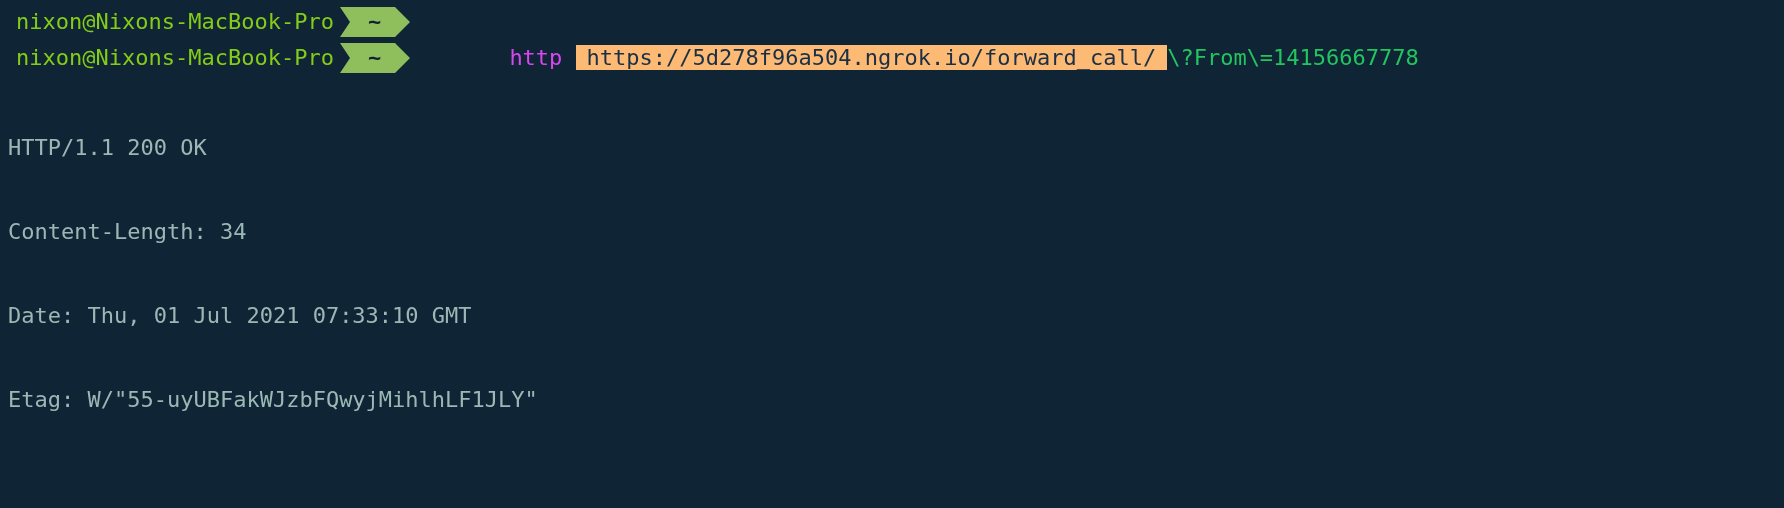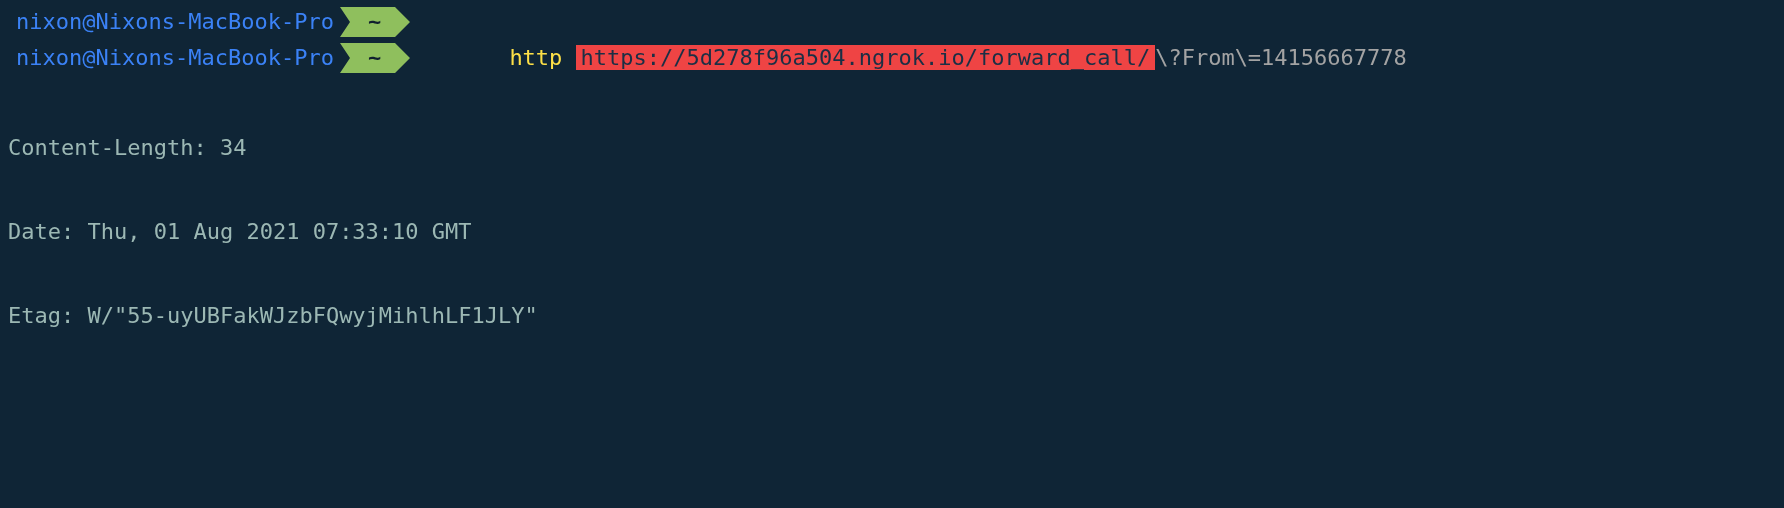--- a/index.html
+++ b/index.html
@@ -21,47 +21,47 @@
     padding: 0 4px;
   }
   .prompt-row {
     display: flex;
     align-items: center;
     height: 36px;
     padding: 0 0 0 16px;
     white-space: pre;
   }
   .prompt-user {
-    color: #3b82f6;
+    color: #84cc16;
   }
   .chevron-seg {
     display: inline-flex;
     align-items: center;
     position: relative;
     margin-left: 6px;
   }
   .chevron-seg svg { display: block; }
   .tilde-label {
     position: absolute;
     left: 28px;
     top: 50%;
     transform: translateY(-50%);
     color: #10202e;
     font-weight: 600;
   }
   .cmd {
     margin-left: 10px;
   }
-  .cmd .http-word { color: #fde047; }
+  .cmd .http-word { color: #d946ef; }
   .cmd .url-sel {
     color: #1a2f45;
-    background: #ef4444;
-    padding: 0 5px;
+    background: #fdba74;
+    padding: 0 11px;
   }
-  .cmd .url-tail { color: #a3a3a3; }
+  .cmd .url-tail { color: #22c55e; }
 
   .headers {
     padding: 2px 4px 0 4px;
     color: #9cb8b4;
     white-space: pre;
   }
 </style>
 </head>
 <body>
 
@@ -84,19 +84,20 @@
         <polygon points="0,0 10,15 0,30 55,30 70,15 55,0" fill="#8fbf5d"></polygon>
       </svg>
       <span class="tilde-label">~</span>
     </span>
     <span class="cmd">
       <span class="http-word">http</span><span> </span><span class="url-sel">https://5d278f96a504.ngrok.io/forward_call/</span><span class="url-tail">\?From\=14156667778</span>
     </span>
   </div>
 
   <div class="headers">
+    <div class="row">HTTP/1.1 200 OK</div>
     <div class="row">Content-Length: 34</div>
-    <div class="row">Date: Thu, 01 Aug 2021 07:33:10 GMT</div>
+    <div class="row">Date: Thu, 01 Jul 2021 07:33:10 GMT</div>
     <div class="row">Etag: W/"55-uyUBFakWJzbFQwyjMihlhLF1JLY"</div>
     
   </div>
 
 </div>
 
 </body></html>

